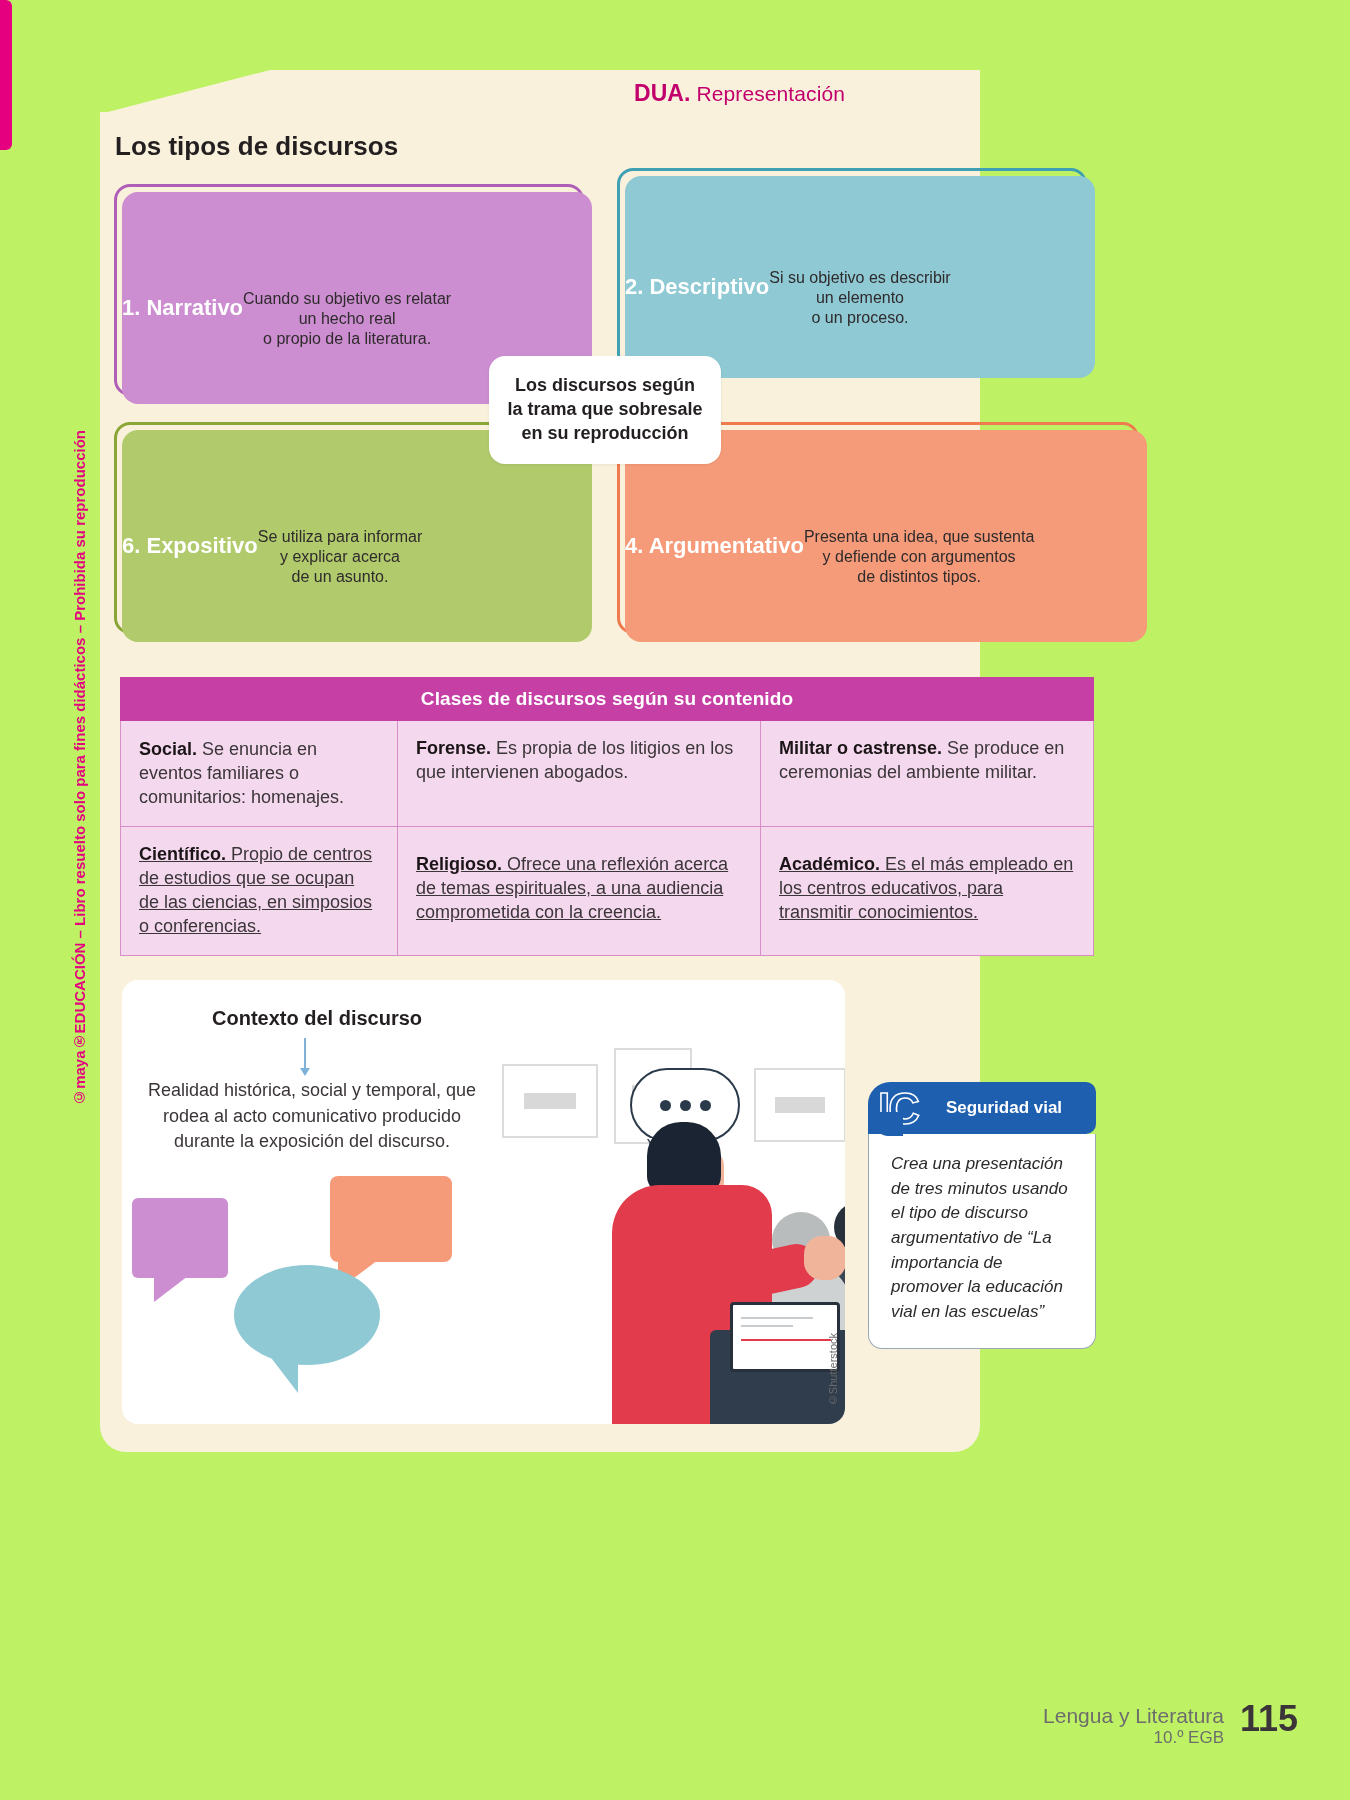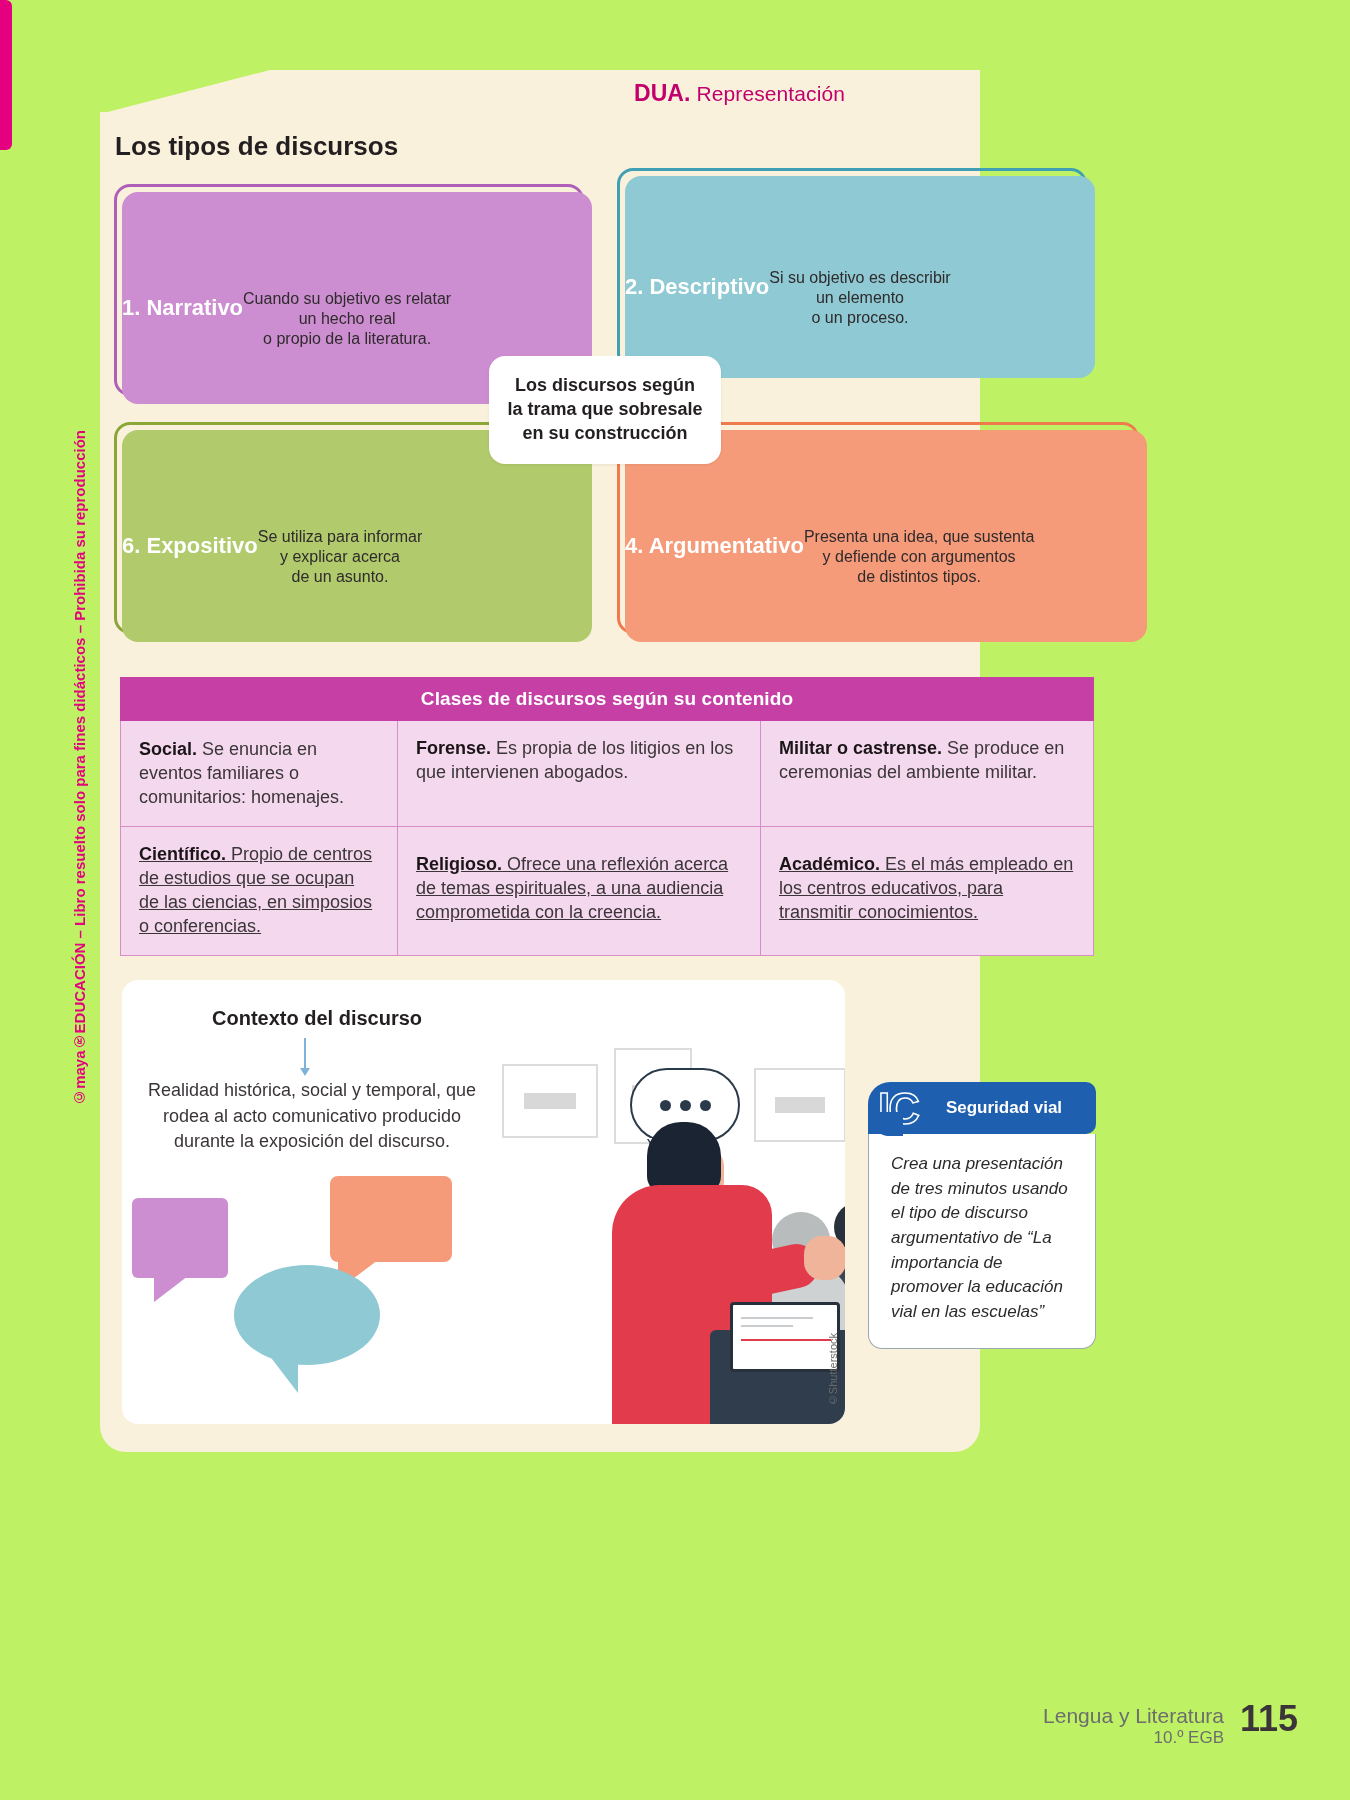--- a/index.html
+++ b/index.html
@@ -263,21 +263,21 @@
     <div class="outline"></div>
     <div class="body">
       <h3>4. Argumentativo</h3>
       <p style="white-space:pre-line">Presenta una idea, que sustenta
 y defiende con argumentos
 de distintos tipos.</p>
     </div>
   </div>
 
   <div class="callout">
-    <span>Los discursos según la trama que sobresale en su construcción</span>
+    <span>Los discursos según la trama que sobresale en su reproducción</span>
   </div>
 
   <div class="tbl">
     <div class="thead">Clases de discursos según su contenido</div>
     <div class="trow r1">
       <div class="cell c1">
         <b>Social.</b><span> Se enuncia en eventos familiares o comunitarios: homenajes.</span>
       </div>
       <div class="cell c2">
         <b>Forense.</b><span> Es propia de los litigios en los que intervienen abogados.</span>

